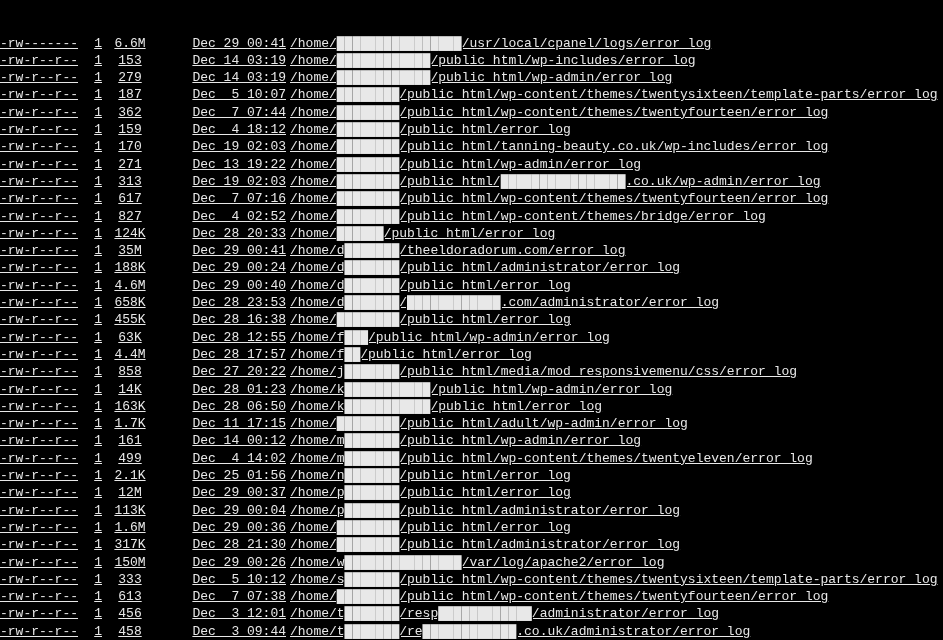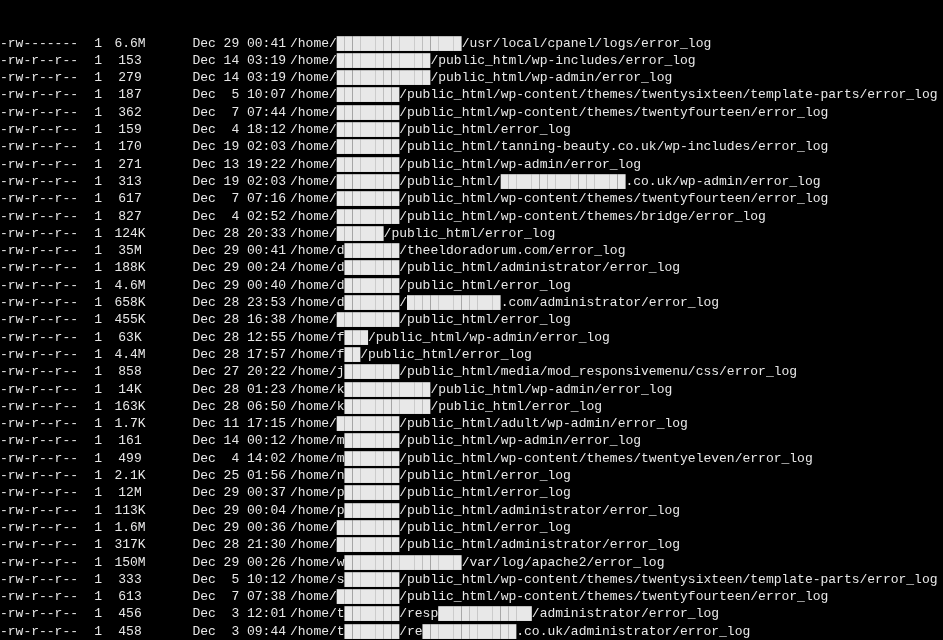--- a/index.html
+++ b/index.html
@@ -9,21 +9,21 @@
     color: #e8e8e8;
     font-family: "Courier New", Courier, monospace;
     font-size: 13px;
     line-height: 17.3px;
     white-space: pre;
     width: 943px;
     height: 640px;
     overflow: hidden;
   }
   .wrap { padding: 0 2px 4px 0; }
-  .row { display: flex; }
+  .row { display: flex; text-decoration: underline; }
   .perm  { width: 80px;  display: inline-block; }
   .links { width: 22px;  display: inline-block; text-align: right; padding-right: 4px; }
   .size  { width: 48px;  display: inline-block; text-align: center; }
   .date  { width: 112px; display: inline-block; text-align: right; padding-left: 20px; }
   .path  { display: inline-block; padding-left: 4px; }
 </style>
 </head>
 <body>
 <div class="wrap" id="rows"><div class="row"><span class="perm">-rw-------</span><span class="links">1</span><span class="size">6.6M</span><span class="date">Dec 29 00:41</span><span class="path">/home/████████████████/usr/local/cpanel/logs/error_log</span></div><div class="row"><span class="perm">-rw-r--r--</span><span class="links">1</span><span class="size">153</span><span class="date">Dec 14 03:19</span><span class="path">/home/████████████/public_html/wp-includes/error_log</span></div><div class="row"><span class="perm">-rw-r--r--</span><span class="links">1</span><span class="size">279</span><span class="date">Dec 14 03:19</span><span class="path">/home/████████████/public_html/wp-admin/error_log</span></div><div class="row"><span class="perm">-rw-r--r--</span><span class="links">1</span><span class="size">187</span><span class="date">Dec  5 10:07</span><span class="path">/home/████████/public_html/wp-content/themes/twentysixteen/template-parts/error_log</span></div><div class="row"><span class="perm">-rw-r--r--</span><span class="links">1</span><span class="size">362</span><span class="date">Dec  7 07:44</span><span class="path">/home/████████/public_html/wp-content/themes/twentyfourteen/error_log</span></div><div class="row"><span class="perm">-rw-r--r--</span><span class="links">1</span><span class="size">159</span><span class="date">Dec  4 18:12</span><span class="path">/home/████████/public_html/error_log</span></div><div class="row"><span class="perm">-rw-r--r--</span><span class="links">1</span><span class="size">170</span><span class="date">Dec 19 02:03</span><span class="path">/home/████████/public_html/tanning-beauty.co.uk/wp-includes/error_log</span></div><div class="row"><span class="perm">-rw-r--r--</span><span class="links">1</span><span class="size">271</span><span class="date">Dec 13 19:22</span><span class="path">/home/████████/public_html/wp-admin/error_log</span></div><div class="row"><span class="perm">-rw-r--r--</span><span class="links">1</span><span class="size">313</span><span class="date">Dec 19 02:03</span><span class="path">/home/████████/public_html/████████████████.co.uk/wp-admin/error_log</span></div><div class="row"><span class="perm">-rw-r--r--</span><span class="links">1</span><span class="size">617</span><span class="date">Dec  7 07:16</span><span class="path">/home/████████/public_html/wp-content/themes/twentyfourteen/error_log</span></div><div class="row"><span class="perm">-rw-r--r--</span><span class="links">1</span><span class="size">827</span><span class="date">Dec  4 02:52</span><span class="path">/home/████████/public_html/wp-content/themes/bridge/error_log</span></div><div class="row"><span class="perm">-rw-r--r--</span><span class="links">1</span><span class="size">124K</span><span class="date">Dec 28 20:33</span><span class="path">/home/██████/public_html/error_log</span></div><div class="row"><span class="perm">-rw-r--r--</span><span class="links">1</span><span class="size">35M</span><span class="date">Dec 29 00:41</span><span class="path">/home/d███████/theeldoradorum.com/error_log</span></div><div class="row"><span class="perm">-rw-r--r--</span><span class="links">1</span><span class="size">188K</span><span class="date">Dec 29 00:24</span><span class="path">/home/d███████/public_html/administrator/error_log</span></div><div class="row"><span class="perm">-rw-r--r--</span><span class="links">1</span><span class="size">4.6M</span><span class="date">Dec 29 00:40</span><span class="path">/home/d███████/public_html/error_log</span></div><div class="row"><span class="perm">-rw-r--r--</span><span class="links">1</span><span class="size">658K</span><span class="date">Dec 28 23:53</span><span class="path">/home/d███████/████████████.com/administrator/error_log</span></div><div class="row"><span class="perm">-rw-r--r--</span><span class="links">1</span><span class="size">455K</span><span class="date">Dec 28 16:38</span><span class="path">/home/████████/public_html/error_log</span></div><div class="row"><span class="perm">-rw-r--r--</span><span class="links">1</span><span class="size">63K</span><span class="date">Dec 28 12:55</span><span class="path">/home/f███/public_html/wp-admin/error_log</span></div><div class="row"><span class="perm">-rw-r--r--</span><span class="links">1</span><span class="size">4.4M</span><span class="date">Dec 28 17:57</span><span class="path">/home/f██/public_html/error_log</span></div><div class="row"><span class="perm">-rw-r--r--</span><span class="links">1</span><span class="size">858</span><span class="date">Dec 27 20:22</span><span class="path">/home/j███████/public_html/media/mod_responsivemenu/css/error_log</span></div><div class="row"><span class="perm">-rw-r--r--</span><span class="links">1</span><span class="size">14K</span><span class="date">Dec 28 01:23</span><span class="path">/home/k███████████/public_html/wp-admin/error_log</span></div><div class="row"><span class="perm">-rw-r--r--</span><span class="links">1</span><span class="size">163K</span><span class="date">Dec 28 06:50</span><span class="path">/home/k███████████/public_html/error_log</span></div><div class="row"><span class="perm">-rw-r--r--</span><span class="links">1</span><span class="size">1.7K</span><span class="date">Dec 11 17:15</span><span class="path">/home/████████/public_html/adult/wp-admin/error_log</span></div><div class="row"><span class="perm">-rw-r--r--</span><span class="links">1</span><span class="size">161</span><span class="date">Dec 14 00:12</span><span class="path">/home/m███████/public_html/wp-admin/error_log</span></div><div class="row"><span class="perm">-rw-r--r--</span><span class="links">1</span><span class="size">499</span><span class="date">Dec  4 14:02</span><span class="path">/home/m███████/public_html/wp-content/themes/twentyeleven/error_log</span></div><div class="row"><span class="perm">-rw-r--r--</span><span class="links">1</span><span class="size">2.1K</span><span class="date">Dec 25 01:56</span><span class="path">/home/n███████/public_html/error_log</span></div><div class="row"><span class="perm">-rw-r--r--</span><span class="links">1</span><span class="size">12M</span><span class="date">Dec 29 00:37</span><span class="path">/home/p███████/public_html/error_log</span></div><div class="row"><span class="perm">-rw-r--r--</span><span class="links">1</span><span class="size">113K</span><span class="date">Dec 29 00:04</span><span class="path">/home/p███████/public_html/administrator/error_log</span></div><div class="row"><span class="perm">-rw-r--r--</span><span class="links">1</span><span class="size">1.6M</span><span class="date">Dec 29 00:36</span><span class="path">/home/████████/public_html/error_log</span></div><div class="row"><span class="perm">-rw-r--r--</span><span class="links">1</span><span class="size">317K</span><span class="date">Dec 28 21:30</span><span class="path">/home/████████/public_html/administrator/error_log</span></div><div class="row"><span class="perm">-rw-r--r--</span><span class="links">1</span><span class="size">150M</span><span class="date">Dec 29 00:26</span><span class="path">/home/w███████████████/var/log/apache2/error_log</span></div><div class="row"><span class="perm">-rw-r--r--</span><span class="links">1</span><span class="size">333</span><span class="date">Dec  5 10:12</span><span class="path">/home/s███████/public_html/wp-content/themes/twentysixteen/template-parts/error_log</span></div><div class="row"><span class="perm">-rw-r--r--</span><span class="links">1</span><span class="size">613</span><span class="date">Dec  7 07:38</span><span class="path">/home/████████/public_html/wp-content/themes/twentyfourteen/error_log</span></div><div class="row"><span class="perm">-rw-r--r--</span><span class="links">1</span><span class="size">456</span><span class="date">Dec  3 12:01</span><span class="path">/home/t███████/resp████████████/administrator/error_log</span></div><div class="row"><span class="perm">-rw-r--r--</span><span class="links">1</span><span class="size">458</span><span class="date">Dec  3 09:44</span><span class="path">/home/t███████/re████████████.co.uk/administrator/error_log</span></div><div class="row"><span class="perm">-rw-r--r--</span><span class="links">1</span><span class="size">1.5K</span><span class="date">Dec 19 19:54</span><span class="path">/home/t███████/red██████████████████/error_log</span></div></div>
 

